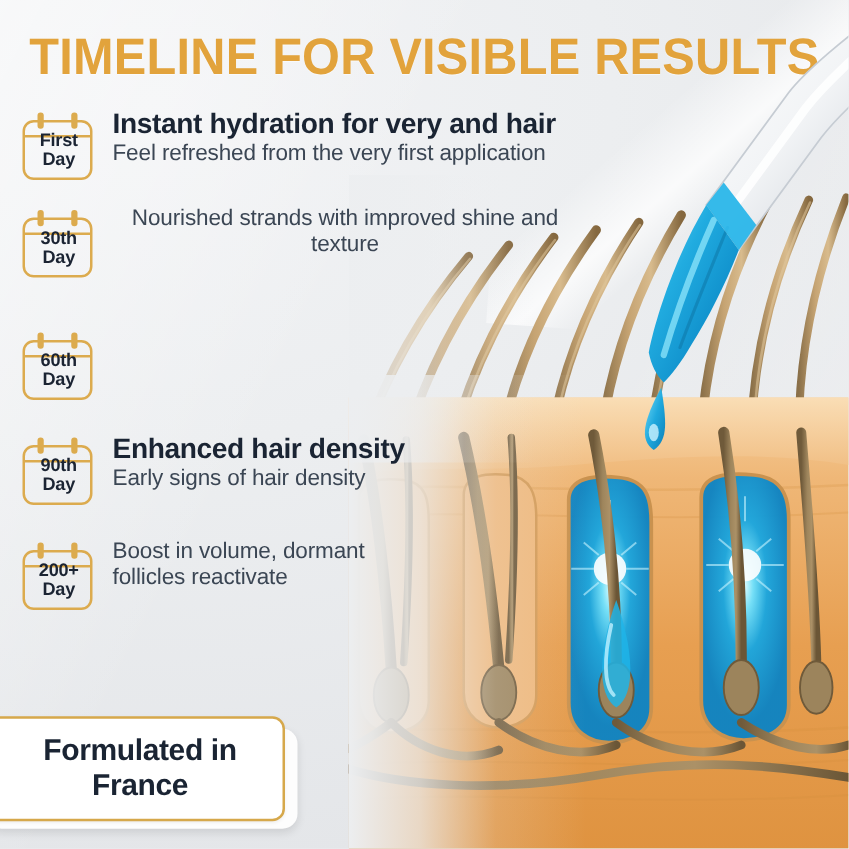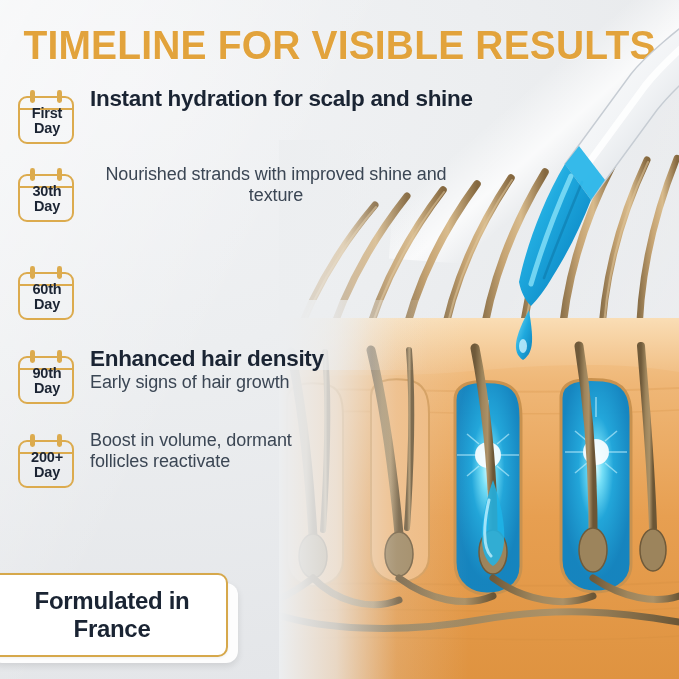--- a/index.html
+++ b/index.html
@@ -289,21 +289,22 @@
         <div class="body"></div>
         <div class="bar"></div>
         <div class="tab l"></div>
         <div class="tab r"></div>
         <div class="lbl">
           <span class="a">First</span>
           <span class="b">Day</span>
         </div>
       </div>
       <div class="txt">
-        <p class="h">Instant hydration for scalp and shine</p>
+        <p class="h">Instant hydration for very and hair</p>
+        <p class="s">Feel refreshed from the very first application</p>
       </div>
     </div>
 
     <div class="row r2">
       <div class="cal">
         <div class="body"></div>
         <div class="bar"></div>
         <div class="tab l"></div>
         <div class="tab r"></div>
         <div class="lbl">
@@ -335,21 +336,21 @@
         <div class="bar"></div>
         <div class="tab l"></div>
         <div class="tab r"></div>
         <div class="lbl">
           <span class="a">90th</span>
           <span class="b">Day</span>
         </div>
       </div>
       <div class="txt">
         <p class="h">Enhanced hair density</p>
-        <p class="s">Early signs of hair growth</p>
+        <p class="s">Early signs of hair density</p>
       </div>
     </div>
 
     <div class="row r5">
       <div class="cal">
         <div class="body"></div>
         <div class="bar"></div>
         <div class="tab l"></div>
         <div class="tab r"></div>
         <div class="lbl">

